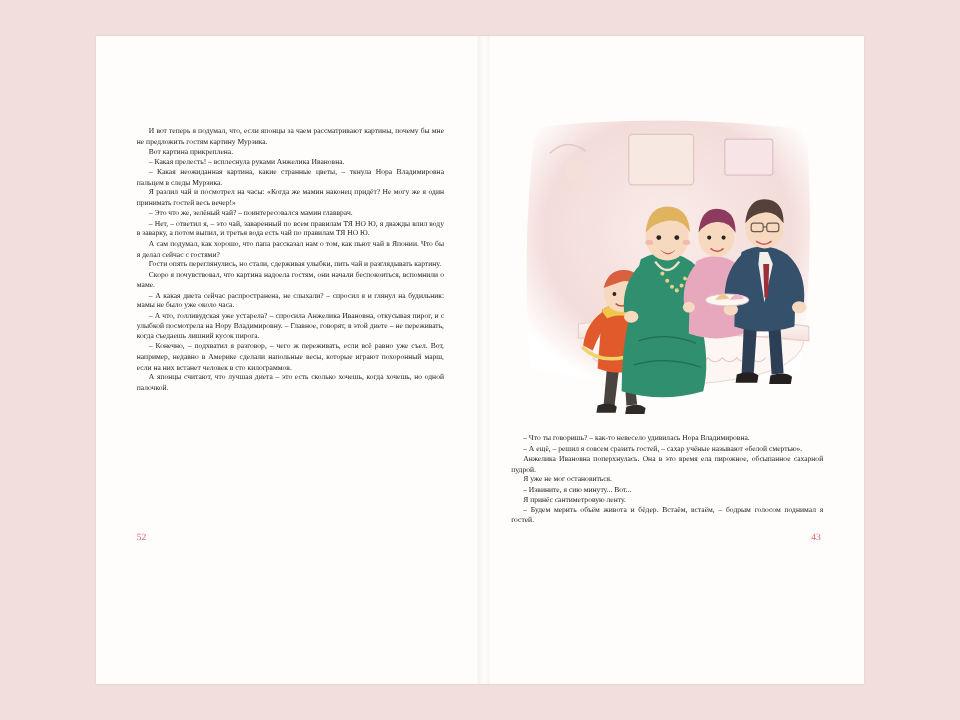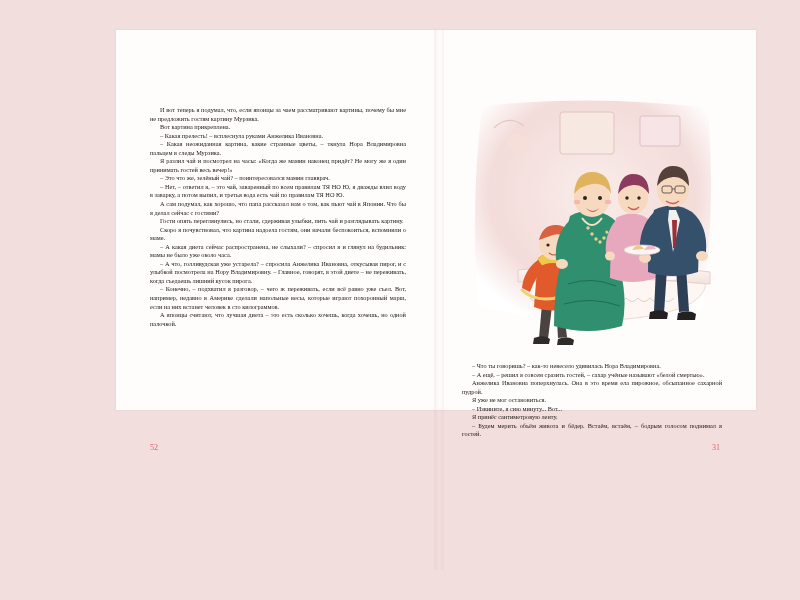--- a/index.html
+++ b/index.html
@@ -11,25 +11,24 @@
     height: 600px;
     background: #f3dede;
     font-family: "Liberation Serif", serif;
     overflow: hidden;
   }
   .page-spread {
     position: absolute;
     left: 80px;
     top: 30px;
     width: 640px;
-    height: 380px;
+    height: 540px;
     background: #fffdfb;
     box-shadow: 0 0 2px rgba(0,0,0,0.08);
     display: flex;
-    margin-left: 36px;
   }
   .page {
     position: relative;
     width: 320px;
     height: 540px;
     box-sizing: border-box;
   }
   .page-left {
     padding: 76px 30px 40px 34px;
   }
@@ -252,15 +251,15 @@
     <div class="caption-block">
       <p class="indent">– Что ты говоришь? – как-то невесело удивилась Нора Владимировна.</p>
       <p class="indent">– А ещё, – решил я совсем сразить гостей, – сахар учёные называют «белой смертью».</p>
       <p class="indent">Анжелика Ивановна поперхнулась. Она в это время ела пирожное, обсыпанное сахарной пудрой.</p>
       <p class="indent">Я уже не мог остановиться.</p>
       <p class="indent">– Извините, я сию минуту... Вот...</p>
       <p class="indent">Я принёс сантиметровую ленту.</p>
       <p class="indent">– Будем мерить объём живота и бёдер. Встаём, встаём, – бодрым голосом поднимал я гостей.</p>
     </div>
 
-    <div class="folio folio-right">31</div>
+    <div class="folio folio-right">43</div>
   </div>
 </div>
 
 </body></html>

